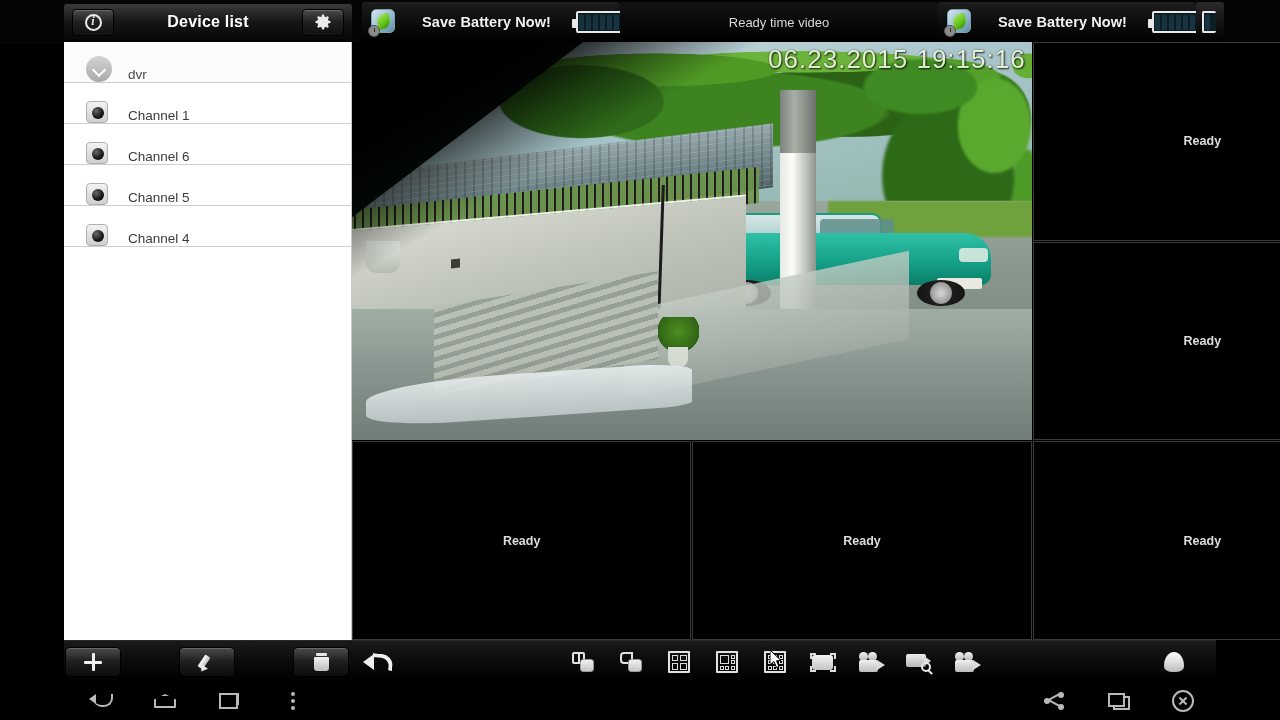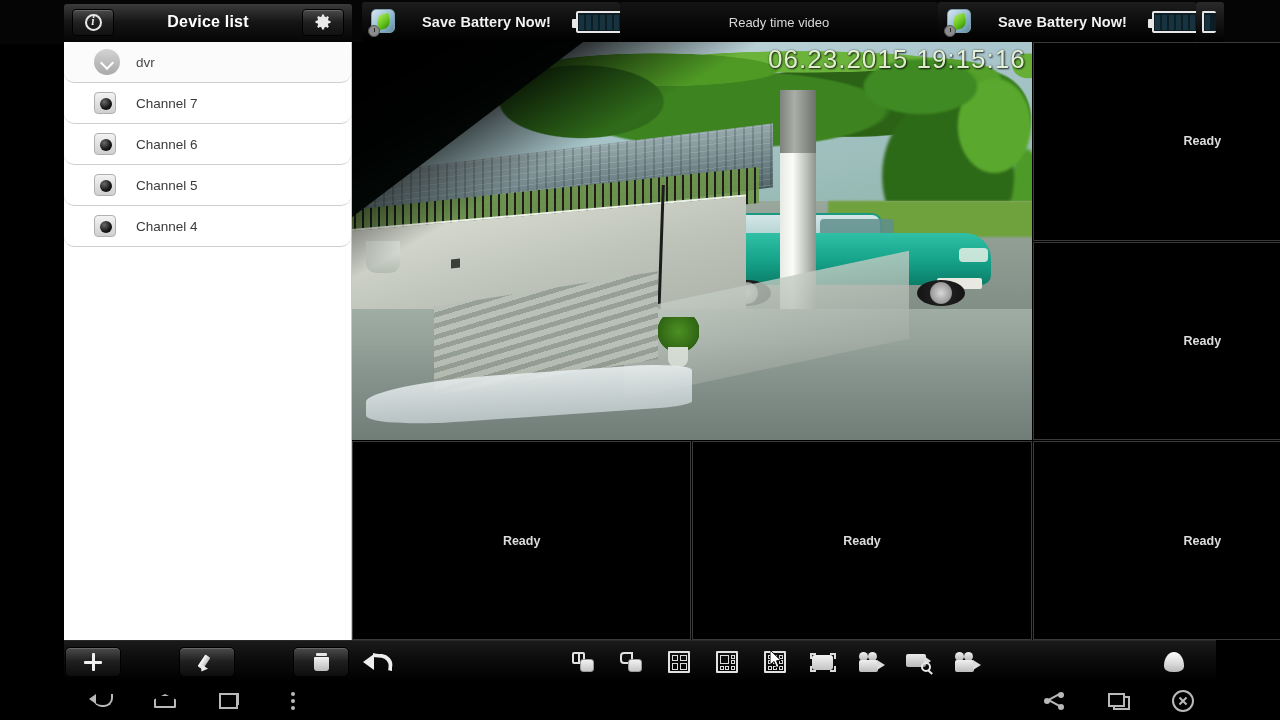--- a/index.html
+++ b/index.html
@@ -109,23 +109,23 @@
     text-align:center; color:#e9e9e9; font-size:12px;
     font-family:"Liberation Serif", serif; font-style:italic; font-weight:bold;
   }
 
   
   #sidebar{
     position:absolute; left:64px; top:42px; width:288px; height:598px;
     background:#ffffff; border-right:1px solid #c9c9c9;
   }
   .dev-row{
-    height:41px; display:flex; align-items:center;
-    border-bottom:1px solid #cfcfcf; padding-left:30px;
-    background:#fff; cursor:pointer;border-radius:10px;
+    height:41px; display:flex; align-items:flex-end;
+    border-bottom:1px solid #cfcfcf; padding-left:22px;
+    background:#fff; cursor:pointer;
   }
   .dev-row.head{ background:#fbfbfb; }
   .chev{
     width:26px; height:26px; border-radius:50%;
     background:linear-gradient(180deg,#d3d3d3,#a9a9a9);
     position:relative; flex:0 0 26px;
   }
   .chev:after{
     content:""; position:absolute; left:8px; top:9px;
     width:8px; height:8px; border-right:2.5px solid #fff; border-bottom:2.5px solid #fff;
@@ -564,21 +564,21 @@
     </div>
   </div>
 
   <div id="sidebar">
     <div class="dev-row head">
       <span class="chev"></span>
       <span class="dev-label">dvr</span>
     </div>
     <div class="dev-row">
       <span class="camicon"></span>
-      <span class="dev-label">Channel 7</span>
+      <span class="dev-label">Channel 1</span>
     </div>
     <div class="dev-row">
       <span class="camicon"></span>
       <span class="dev-label">Channel 6</span>
     </div>
     <div class="dev-row">
       <span class="camicon"></span>
       <span class="dev-label">Channel 5</span>
     </div>
     <div class="dev-row">

